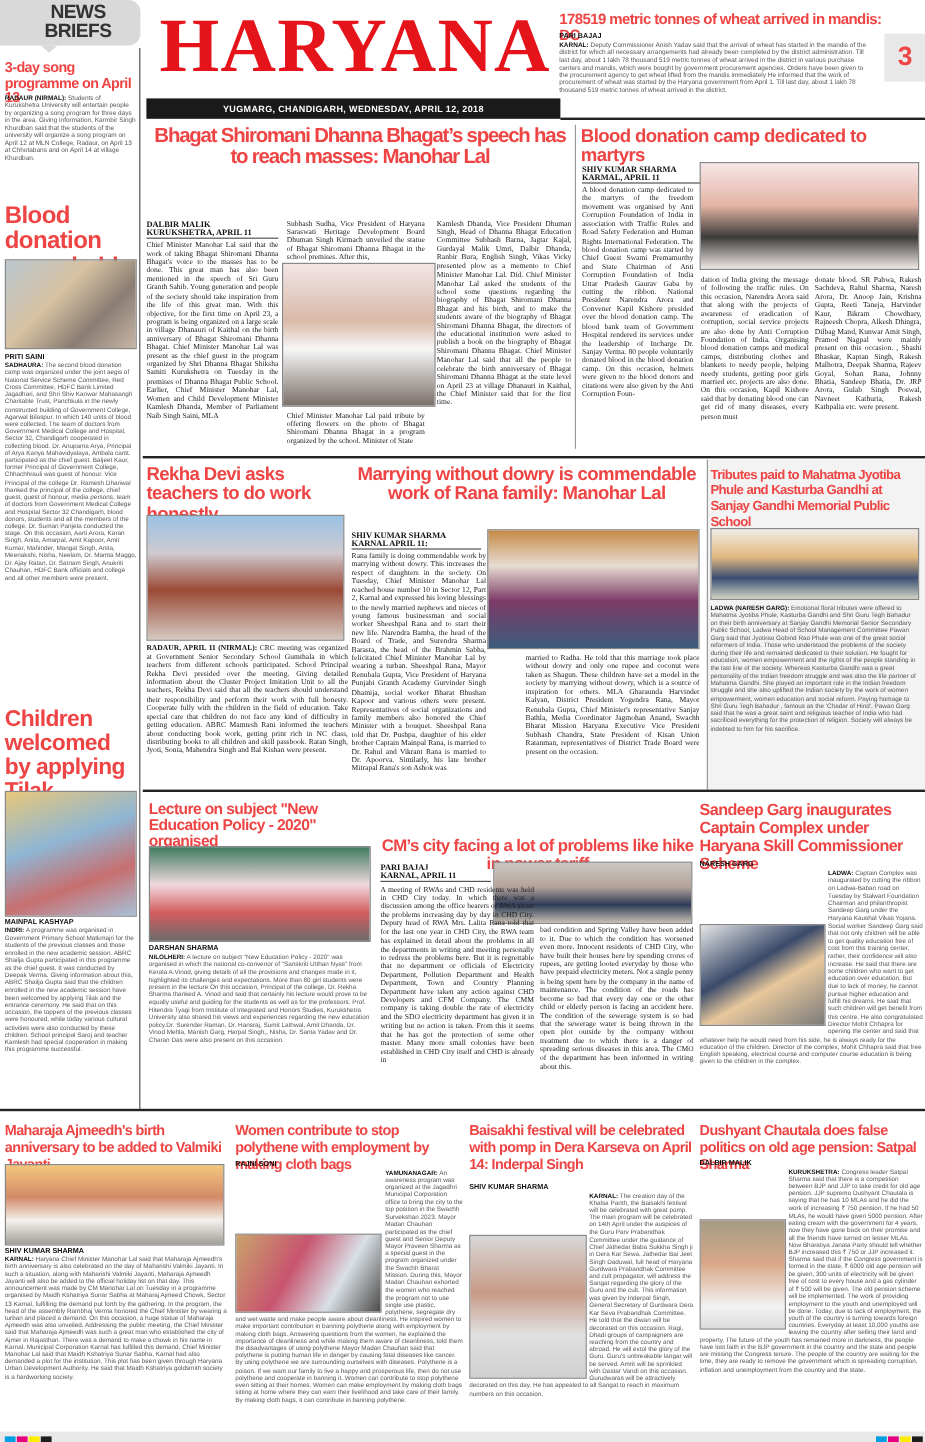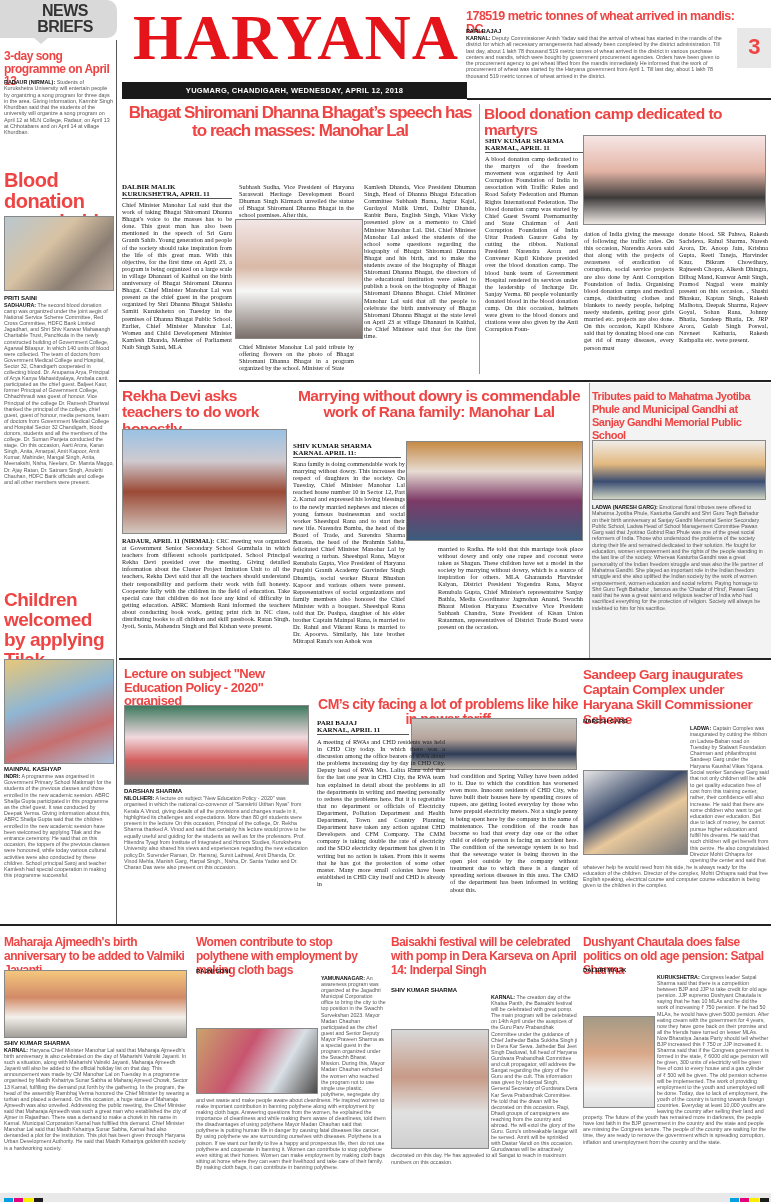--- a/index.html
+++ b/index.html
@@ -74,21 +74,21 @@
 <div class="abs txt" style="left:122px;top:537px;width:168px;height:118px;overflow:hidden;"><b style="color:#111">RADAUR, APRIL 11 (NIRMAL):</b> <span>CRC meeting was organized at Government Senior Secondary School Gumthala in which teachers from different schools participated. School Principal Rekha Devi presided over the meeting. Giving detailed information about the Cluster Project Imitation Unit to all the teachers, Rekha Devi said that all the teachers should understand their responsibility and perform their work with full honesty. Cooperate fully with the children in the field of education. Take special care that children do not face any kind of difficulty in getting education. ABRC Mamtesh Rani informed the teachers about conducting book work, getting print rich in NC class, distributing books to all children and skill passbook. Ratan Singh, Jyoti, Sonia, Mahendra Singh and Bal Kishan were present.</span></div>
 
 <div class="abs hl" style="left:293px;top:388px;width:292px;font-size:15.5px;text-align:center;">Marrying without dowry is commendable work of Rana family: Manohar Lal</div>
 <div class="abs by" style="left:293px;top:442px;">SHIV KUMAR SHARMA</div>
 <div class="abs by" style="left:293px;top:449px;border-bottom:1px solid #555;width:108px;">KARNAL APRIL 11:</div>
 <div class="abs ph" style="left:406px;top:441px;width:177px;height:100px;background:linear-gradient(180deg,#c58a45 0%,#e7dcd3 30%,#7d3a67 60%,#3b5c7d 100%);"></div>
 <div class="abs txt" style="left:293px;top:460px;width:112px;height:195px;overflow:hidden;">Rana family is doing commendable work by marrying without dowry. This increases the respect of daughters in the society. On Tuesday, Chief Minister Manohar Lal reached house number 10 in Sector 12, Part 2, Karnal and expressed his loving blessings to the newly married nephews and nieces of young famous businessman and social worker Sheeshpal Rana and to start their new life. Narendra Bamba, the head of the Board of Trade, and Surendra Sharma Barasta, the head of the Brahmin Sabha, felicitated Chief Minister Manohar Lal by wearing a turban. Sheeshpal Rana, Mayor Renubala Gupta, Vice President of Haryana Punjabi Granth Academy Gurvinder Singh Dhamija, social worker Bharat Bhushan Kapoor and various others were present. Representatives of social organizations and family members also honored the Chief Minister with a bouquet. Sheeshpal Rana told that Dr. Pushpa, daughter of his elder brother Captain Mainpal Rana, is married to Dr. Rahul and Vikrant Rana is married to Dr. Apoorva. Similarly, his late brother Mitrapal Rana's son Ashok was</div>
 <div class="abs txt" style="left:438px;top:545px;width:145px;height:110px;overflow:hidden;">married to Radha. He told that this marriage took place without dowry and only one rupee and coconut were taken as Shagun. These children have set a model in the society by marrying without dowry, which is a source of inspiration for others. MLA Gharaunda Harvinder Kalyan, District President Yogendra Rana, Mayor Renubala Gupta, Chief Minister's representative Sanjay Bathla, Media Coordinator Jagmohan Anand, Swachh Bharat Mission Haryana Executive Vice President Subhash Chandra, State President of Kisan Union Ratanman, representatives of District Trade Board were present on the occasion.</div>
 
 <div class="abs" style="left:589px;top:383px;width:182px;height:275px;background:#f3f3f3;border-left:1px solid #999;"></div>
-<div class="abs hl" style="left:592px;top:390px;width:175px;font-size:11px;line-height:13px;">Tributes paid to Mahatma Jyotiba Phule and Municipal Gandhi at Sanjay Gandhi Memorial Public School</div>
+<div class="abs hl" style="left:592px;top:390px;width:175px;font-size:11px;line-height:13px;">Tributes paid to Mahatma Jyotiba Phule and Kasturba Gandhi at Sanjay Gandhi Memorial Public School</div>
 <div class="abs ph" style="left:592px;top:440px;width:174px;height:60px;background:linear-gradient(180deg,#f0ece7 0%,#e2b87e 40%,#3b4d73 70%,#cfd4c2 100%);"></div>
 <div class="abs stxt" style="left:592px;top:504px;width:174px;font-size:5.3px;line-height:6.3px;"><b style="color:#111">LADWA (NARESH GARG):</b> <span>Emotional floral tributes were offered to Mahatma Jyotiba Phule, Kasturba Gandhi and Shri Guru Tegh Bahadur on their birth anniversary at Sanjay Gandhi Memorial Senior Secondary Public School, Ladwa Head of School Management Committee Pawan Garg said that Jyotirao Gobind Rao Phule was one of the great social reformers of India. Those who understood the problems of the society during their life and remained dedicated to their solution. He fought for education, women empowerment and the rights of the people standing in the last line of the society. Whereas Kasturba Gandhi was a great personality of the Indian freedom struggle and was also the life partner of Mahatma Gandhi. She played an important role in the Indian freedom struggle and she also uplifted the Indian society by the work of women empowerment, women education and social reform. Paying homage to Shri Guru Tegh Bahadur , famous as the 'Chadar of Hind', Pawan Garg said that he was a great saint and religious teacher of India who had sacrificed everything for the protection of religion. Society will always be indebted to him for his sacrifice.</span></div>
 
 <div class="abs rule" style="left:119px;top:658px;width:652px;height:2px;"></div>
 
 <div class="abs hl" style="left:124px;top:667px;width:190px;font-size:13px;">Lecture on subject "New Education Policy - 2020" organised</div>
 <div class="abs ph" style="left:124px;top:705px;width:185px;height:80px;background:linear-gradient(180deg,#3e7a5f 0%,#f0d9de 40%,#d35d5d 70%,#6b6b6b 100%);"></div>
 <div class="abs bys" style="left:124px;top:788px;font-size:6px;">DARSHAN SHARMA</div>
 <div class="abs stxt" style="left:124px;top:795px;width:185px;font-size:5.3px;line-height:6.3px;"><b style="color:#111">NILOLHERI:</b> <span>A lecture on subject "New Education Policy - 2020" was organised in which the national co-convenor of "Sanskriti Utthan Nyas" from Kerala A.Vinod, giving details of all the provisions and changes made in it, highlighted its challenges and expectations. More than 80 girl students were present in the lecture On this occasion, Principal of the college, Dr. Rekha Sharma thanked A. Vinod and said that certainly his lecture would prove to be equally useful and guiding for the students as well as for the professors. Prof. Hitendra Tyagi from Institute of Integrated and Honors Studies, Kurukshetra University also shared his views and experiences regarding the new education policy.Dr. Surender Raman, Dr. Hansraj, Sumit Lathwal, Amit Dhanda, Dr. Vinod Mehla, Manish Garg, Harpal Singh,, Nisha, Dr. Santa Yadav and Dr. Charan Das were also present on this occasion.</span></div>
 

